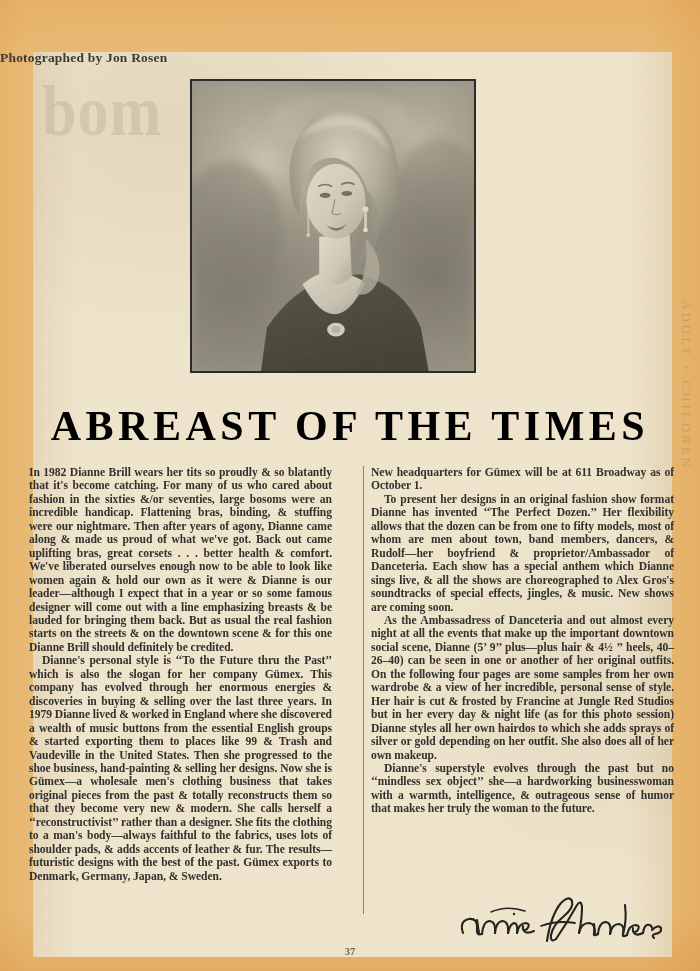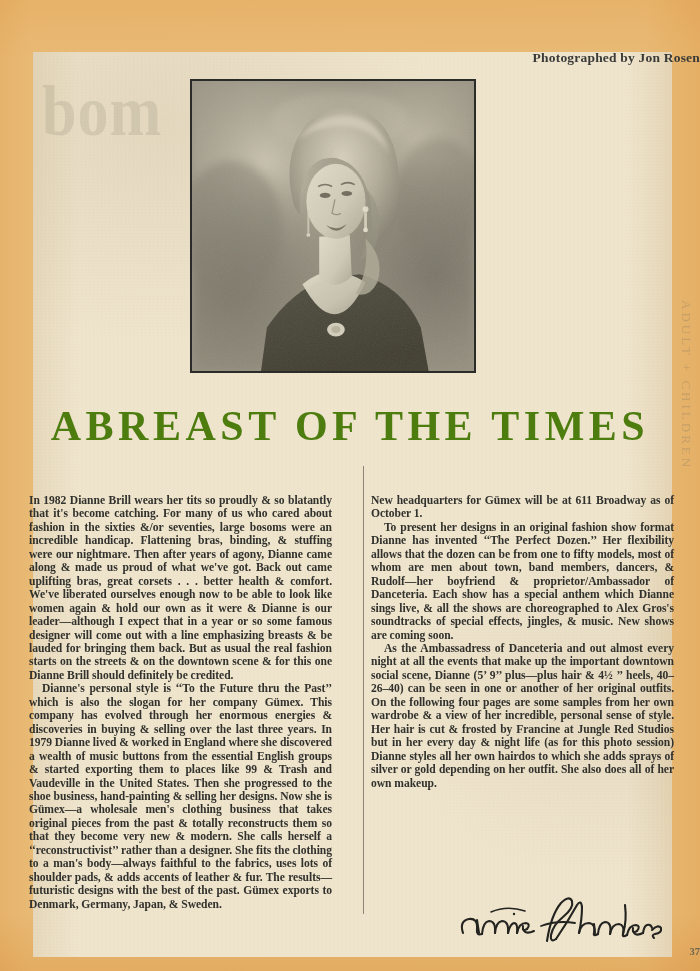--- a/index.html
+++ b/index.html
@@ -79,21 +79,21 @@
     color: rgba(130,120,95,0.30);
     user-select: none;
     pointer-events: none;
   }
 
   .credit {
     position: absolute;
     top: 50px;
     left: 0;
     width: 700px;
-    text-align: right;
+    text-align: left;
     font-size: 13.5px;
     font-weight: bold;
     color: #3a3a38;
     letter-spacing: .2px;
   }
 
   #photo {
     position: absolute;
     left: 190px;
     top: 79px;
@@ -108,42 +108,41 @@
 
   .headline {
     position: absolute;
     top: 402px;
     left: 0;
     width: 700px;
     text-align: center;
     font-size: 42px;
     font-weight: bold;
     letter-spacing: 4.5px;
-    color: #4d7c0f;
+    color: #000000;
     white-space: nowrap;
   }
 
   #columns {
     position: absolute;
     left: 29px;
     top: 466px;
     width: 645px;
     height: 455px;
   }
   .col {
     position: absolute;
     top: 0;
     width: 303px;
     font-size: 11.6px;
     line-height: 13.45px;
     color: #31312d;
     text-align: justify;
     font-weight: bold;
     letter-spacing: -0.05px;
-    margin-top: 28px;
   }
   .col.left  { left: 0; }
   .col.right { left: 342px; }
   .col p { margin: 0; text-indent: 13px; }
   .col p.noindent { text-indent: 0; }
   .col p.tail { margin-top: 11px; font-style: italic; text-indent: 13px; }
   .rule {
     position: absolute;
     left: 334px;
     top: 0;
@@ -159,21 +158,21 @@
     width: 210px;
     height: 56px;
   }
   #signature svg { display: block; width: 100%; height: 100%; overflow: visible; }
 
   .folio {
     position: absolute;
     top: 946px;
     left: 0;
     width: 700px;
-    text-align: right;
+    text-align: center;
     font-size: 10.5px;
     font-weight: bold;
     color: #6d6650;
   }
 </style>
 </head>
 <body>
 
 <div id="page">
 
@@ -298,20 +297,21 @@
 
     <div class="col left">
       <p class="noindent">In 1982 Dianne Brill wears her tits so proudly &amp; so blatantly that it's become catching. For many of us who cared about fashion in the sixties &amp;/or seventies, large bosoms were an incredible handicap. Flattening bras, binding, &amp; stuffing were our nightmare. Then after years of agony, Dianne came along &amp; made us proud of what we've got. Back out came uplifting bras, great corsets . . . better health &amp; comfort. We've liberated ourselves enough now to be able to look like women again &amp; hold our own as it were &amp; Dianne is our leader—although I expect that in a year or so some famous designer will come out with a line emphasizing breasts &amp; be lauded for bringing them back. But as usual the real fashion starts on the streets &amp; on the downtown scene &amp; for this one Dianne Brill should definitely be credited.</p>
       <p>Dianne's personal style is ‘‘To the Future thru the Past’’ which is also the slogan for her company Gümex. This company has evolved through her enormous energies &amp; discoveries in buying &amp; selling over the last three years. In 1979 Dianne lived &amp; worked in England where she discovered a wealth of music buttons from the essential English groups &amp; started exporting them to places like 99 &amp; Trash and Vaudeville in the United States. Then she progressed to the shoe business, hand-painting &amp; selling her designs. Now she is Gümex—a wholesale men's clothing business that takes original pieces from the past &amp; totally reconstructs them so that they become very new &amp; modern. She calls herself a ‘‘reconstructivist’’ rather than a designer. She fits the clothing to a man's body—always faithful to the fabrics, uses lots of shoulder pads, &amp; adds accents of leather &amp; fur. The results—futuristic designs with the best of the past. Gümex exports to Denmark, Germany, Japan, &amp; Sweden.</p>
     </div>
 
     <div class="col right">
       <p class="noindent">New headquarters for Gümex will be at 611 Broadway as of October 1.</p>
       <p>To present her designs in an original fashion show format Dianne has invented ‘‘The Perfect Dozen.’’ Her flexibility allows that the dozen can be from one to fifty models, most of whom are men about town, band members, dancers, &amp; Rudolf—her boyfriend &amp; proprietor/Ambassador of Danceteria. Each show has a special anthem which Dianne sings live, &amp; all the shows are choreographed to Alex Gros's  soundtracks of special effects, jingles, &amp; music. New shows are coming soon.</p>
       <p>As the Ambassadress of Danceteria and out almost every night at all the events that make up the important downtown social scene, Dianne (5’ 9’’ plus—plus hair &amp; 4½ ’’ heels, 40–26–40) can be seen in one or another of her original outfits. On the following four pages are some samples from her own wardrobe &amp; a view of her incredible, personal sense of style. Her hair is cut &amp; frosted by Francine at Jungle Red Studios but in her every day &amp; night life (as for this photo session) Dianne styles all her own hairdos to which she adds sprays of silver or gold depending on her outfit. She also does all of her own makeup.</p>
+      <p>Dianne's superstyle evolves through the past but no ‘‘mindless sex object’’ she—a hardworking businesswoman with a warmth, intelligence, &amp; outrageous sense of humor that makes her truly the woman to the future.</p>
     </div>
   </div>
 
   <div id="signature">
     <svg viewBox="0 0 210 56">
       <g fill="none" stroke="#232320" stroke-width="2.1" stroke-linecap="round" stroke-linejoin="round">
 
         <path d="M8 40 Q4 28 14 26 Q23 25 22 36 Q21 43 27 41"></path>
         <path d="M22 27 L24 40"></path>
 

